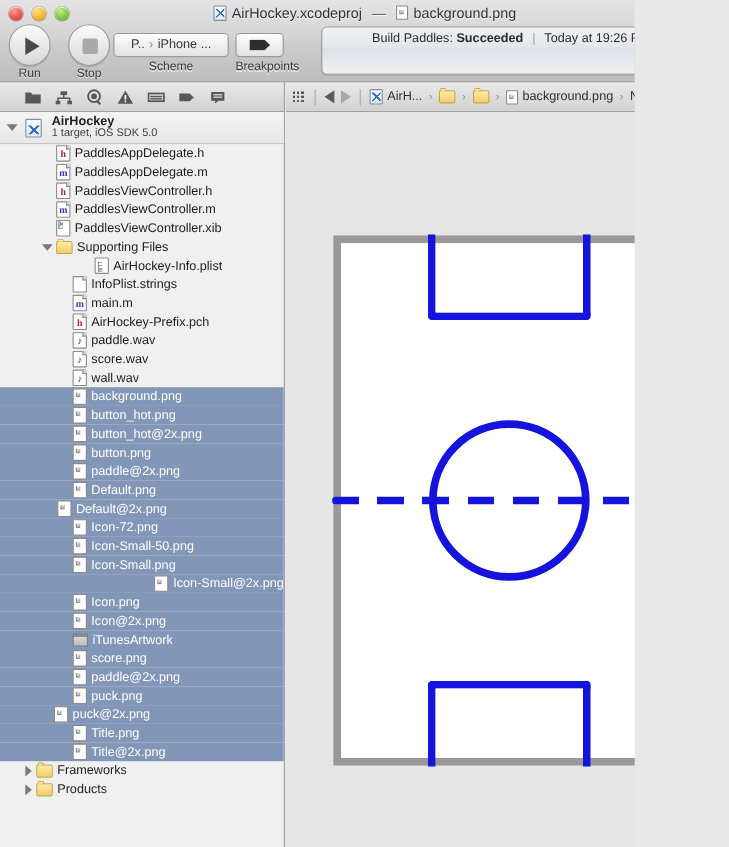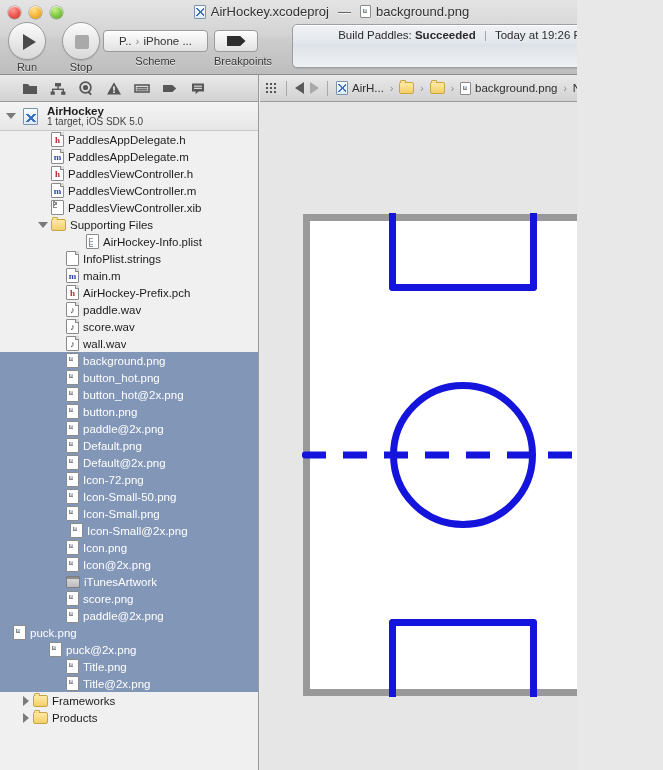--- a/index.html
+++ b/index.html
@@ -571,41 +571,41 @@
         <div class="row sel" style="padding-left: 53px;">
           <div class="tri spacer"></div>
           <span class="fi fi-doc fi-img"></span>
           <span class="row-label">paddle@2x.png</span>
         </div>
         <div class="row sel" style="padding-left: 53px;">
           <div class="tri spacer"></div>
           <span class="fi fi-doc fi-img"></span>
           <span class="row-label">Default.png</span>
         </div>
-        <div class="row sel" style="padding-left: 53px;">
+        <div class="row sel" style="padding-left: 39px;">
           <div class="tri spacer"></div>
           <span class="fi fi-doc fi-img"></span>
           <span class="row-label">Default@2x.png</span>
         </div>
         <div class="row sel" style="padding-left: 53px;">
           <div class="tri spacer"></div>
           <span class="fi fi-doc fi-img"></span>
           <span class="row-label">Icon-72.png</span>
         </div>
         <div class="row sel" style="padding-left: 53px;">
           <div class="tri spacer"></div>
           <span class="fi fi-doc fi-img"></span>
           <span class="row-label">Icon-Small-50.png</span>
         </div>
         <div class="row sel" style="padding-left: 53px;">
           <div class="tri spacer"></div>
           <span class="fi fi-doc fi-img"></span>
           <span class="row-label">Icon-Small.png</span>
         </div>
-        <div class="row sel" style="padding-left: 57px;">
+        <div class="row sel" style="padding-left: 37px; justify-content: flex-end;">
           <div class="tri spacer"></div>
           <span class="fi fi-doc fi-img"></span>
           <span class="row-label">Icon-Small@2x.png</span>
         </div>
         <div class="row sel" style="padding-left: 53px;">
           <div class="tri spacer"></div>
           <span class="fi fi-doc fi-img"></span>
           <span class="row-label">Icon.png</span>
         </div>
         <div class="row sel" style="padding-left: 53px;">
@@ -621,21 +621,21 @@
         <div class="row sel" style="padding-left: 53px;">
           <div class="tri spacer"></div>
           <span class="fi fi-doc fi-img"></span>
           <span class="row-label">score.png</span>
         </div>
         <div class="row sel" style="padding-left: 53px;">
           <div class="tri spacer"></div>
           <span class="fi fi-doc fi-img"></span>
           <span class="row-label">paddle@2x.png</span>
         </div>
-        <div class="row sel" style="">
+        <div class="row sel" style="padding-left: 53px;">
           <div class="tri spacer"></div>
           <span class="fi fi-doc fi-img"></span>
           <span class="row-label">puck.png</span>
         </div>
         <div class="row sel" style="padding-left: 36px;">
           <div class="tri spacer"></div>
           <span class="fi fi-doc fi-img"></span>
           <span class="row-label">puck@2x.png</span>
         </div>
         <div class="row sel" style="padding-left: 53px;">

